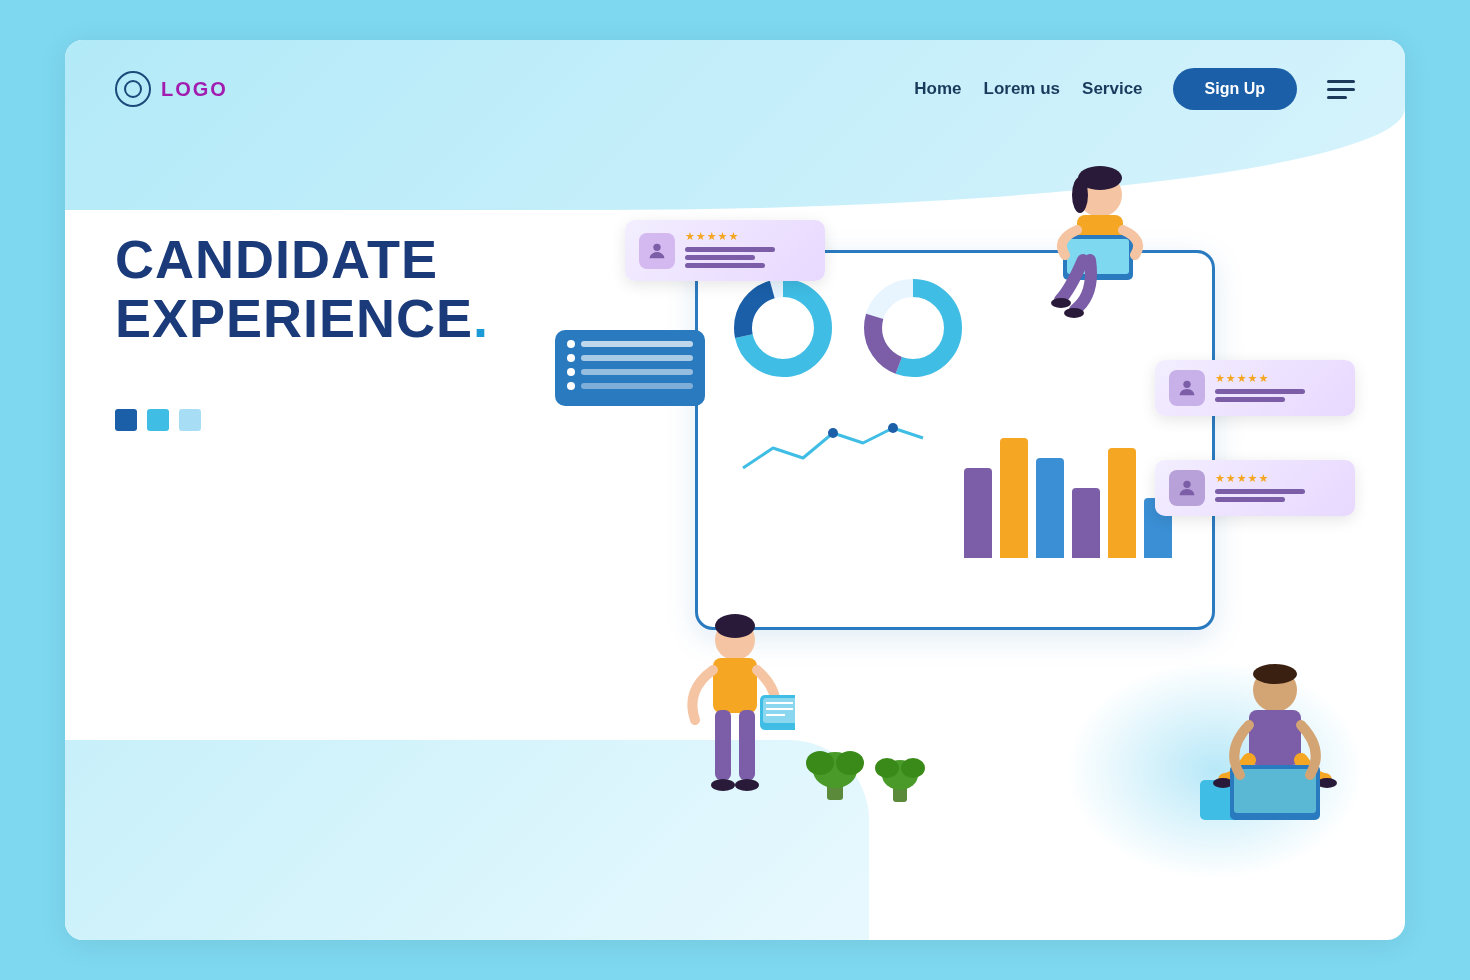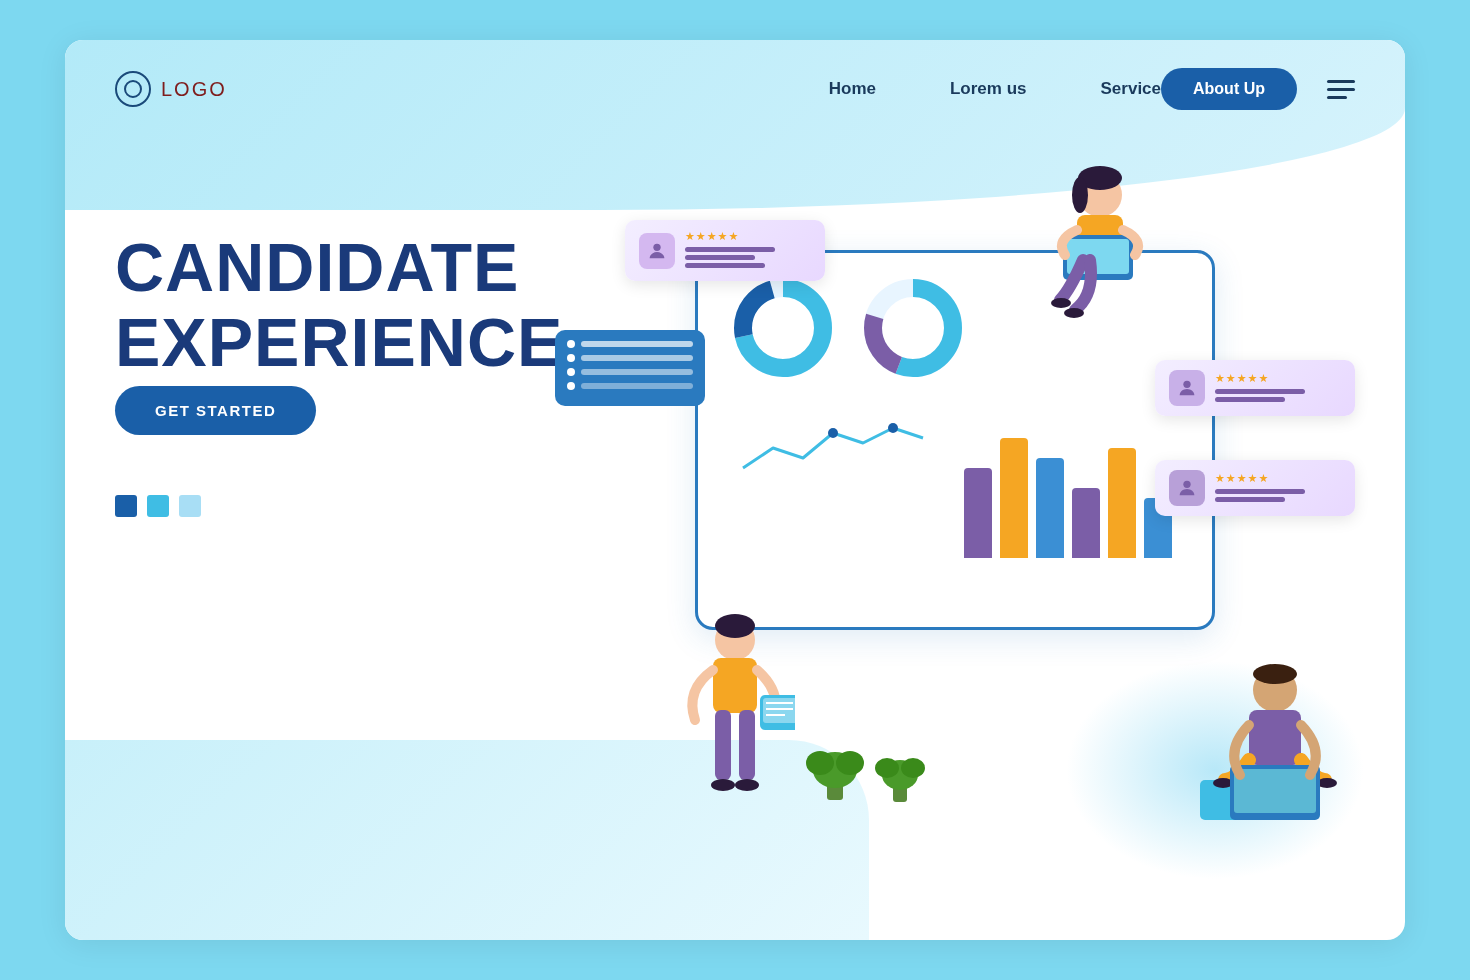--- a/index.html
+++ b/index.html
@@ -75,28 +75,29 @@
       justify-content: center;
     }
     .logo-inner-circle {
       width: 18px;
       height: 18px;
       border-radius: 50%;
       border: 2px solid #1a4a7a;
     }
     .logo-text {
       font-size: 20px;
-      font-weight: 400;
-      color: #7f1d1d;
+      font-weight: 700;
+      color: #a21caf;
       letter-spacing: 2px;
     }
     .nav-links {
       display: flex;
       align-items: center;
-      gap: 74px;
+      gap: 22px;
+      margin-right: 30px;
       text-align: center;
     }
     .nav-link {
       font-size: 17px;
       font-weight: 600;
       color: #1a3a5c;
       cursor: pointer;
       text-decoration: none;
     }
     .btn-signup {
@@ -136,21 +137,21 @@
       height: calc(100% - 110px);
     }
 
     
     .left-side {
       width: 480px;
       padding-top: 60px;
       flex-shrink: 0;
     }
     .hero-title {
-      font-size: 68px;
+      font-size: 54px;
       font-weight: 900;
       color: #1a3a7a;
       line-height: 1.1;
       margin-bottom: 6px;
       text-transform: uppercase;
       letter-spacing: 1px;
     }
     .hero-title-dot {
       color: #1a9ad7;
     }
@@ -365,36 +366,35 @@
       <div class="logo-circle">
         <div class="logo-inner-circle"></div>
       </div>
       <span class="logo-text">LOGO</span>
     </div>
     <div class="nav-links">
       <a class="nav-link">Home</a>
       <a class="nav-link">Lorem us</a>
       <a class="nav-link">Service</a>
     </div>
-    <button class="btn-signup">About Up</button>
+    <button class="btn-signup">Sign Up</button>
     <div class="hamburger">
       <div class="hamburger-line"></div>
       <div class="hamburger-line"></div>
       <div class="hamburger-line"></div>
     </div>
   </nav>
 
   <div class="main-content">
 
     <div class="left-side">
       <h1 class="hero-title">
         <span>CANDIDATE</span><br>
         <span>EXPERIENCE</span><span class="hero-title-dot">.</span>
       </h1>
-      <button class="btn-get-started">GET STARTED</button>
       <div class="dots-row">
         <div class="dot-sq blue"></div>
         <div class="dot-sq cyan"></div>
         <div class="dot-sq light"></div>
       </div>
     </div>
 
     <div class="right-side">
 
       <div class="review-card" style="top: 50px; left: 10px; z-index: 20; background: linear-gradient(135deg, #f3eeff, #e8d8ff);">

